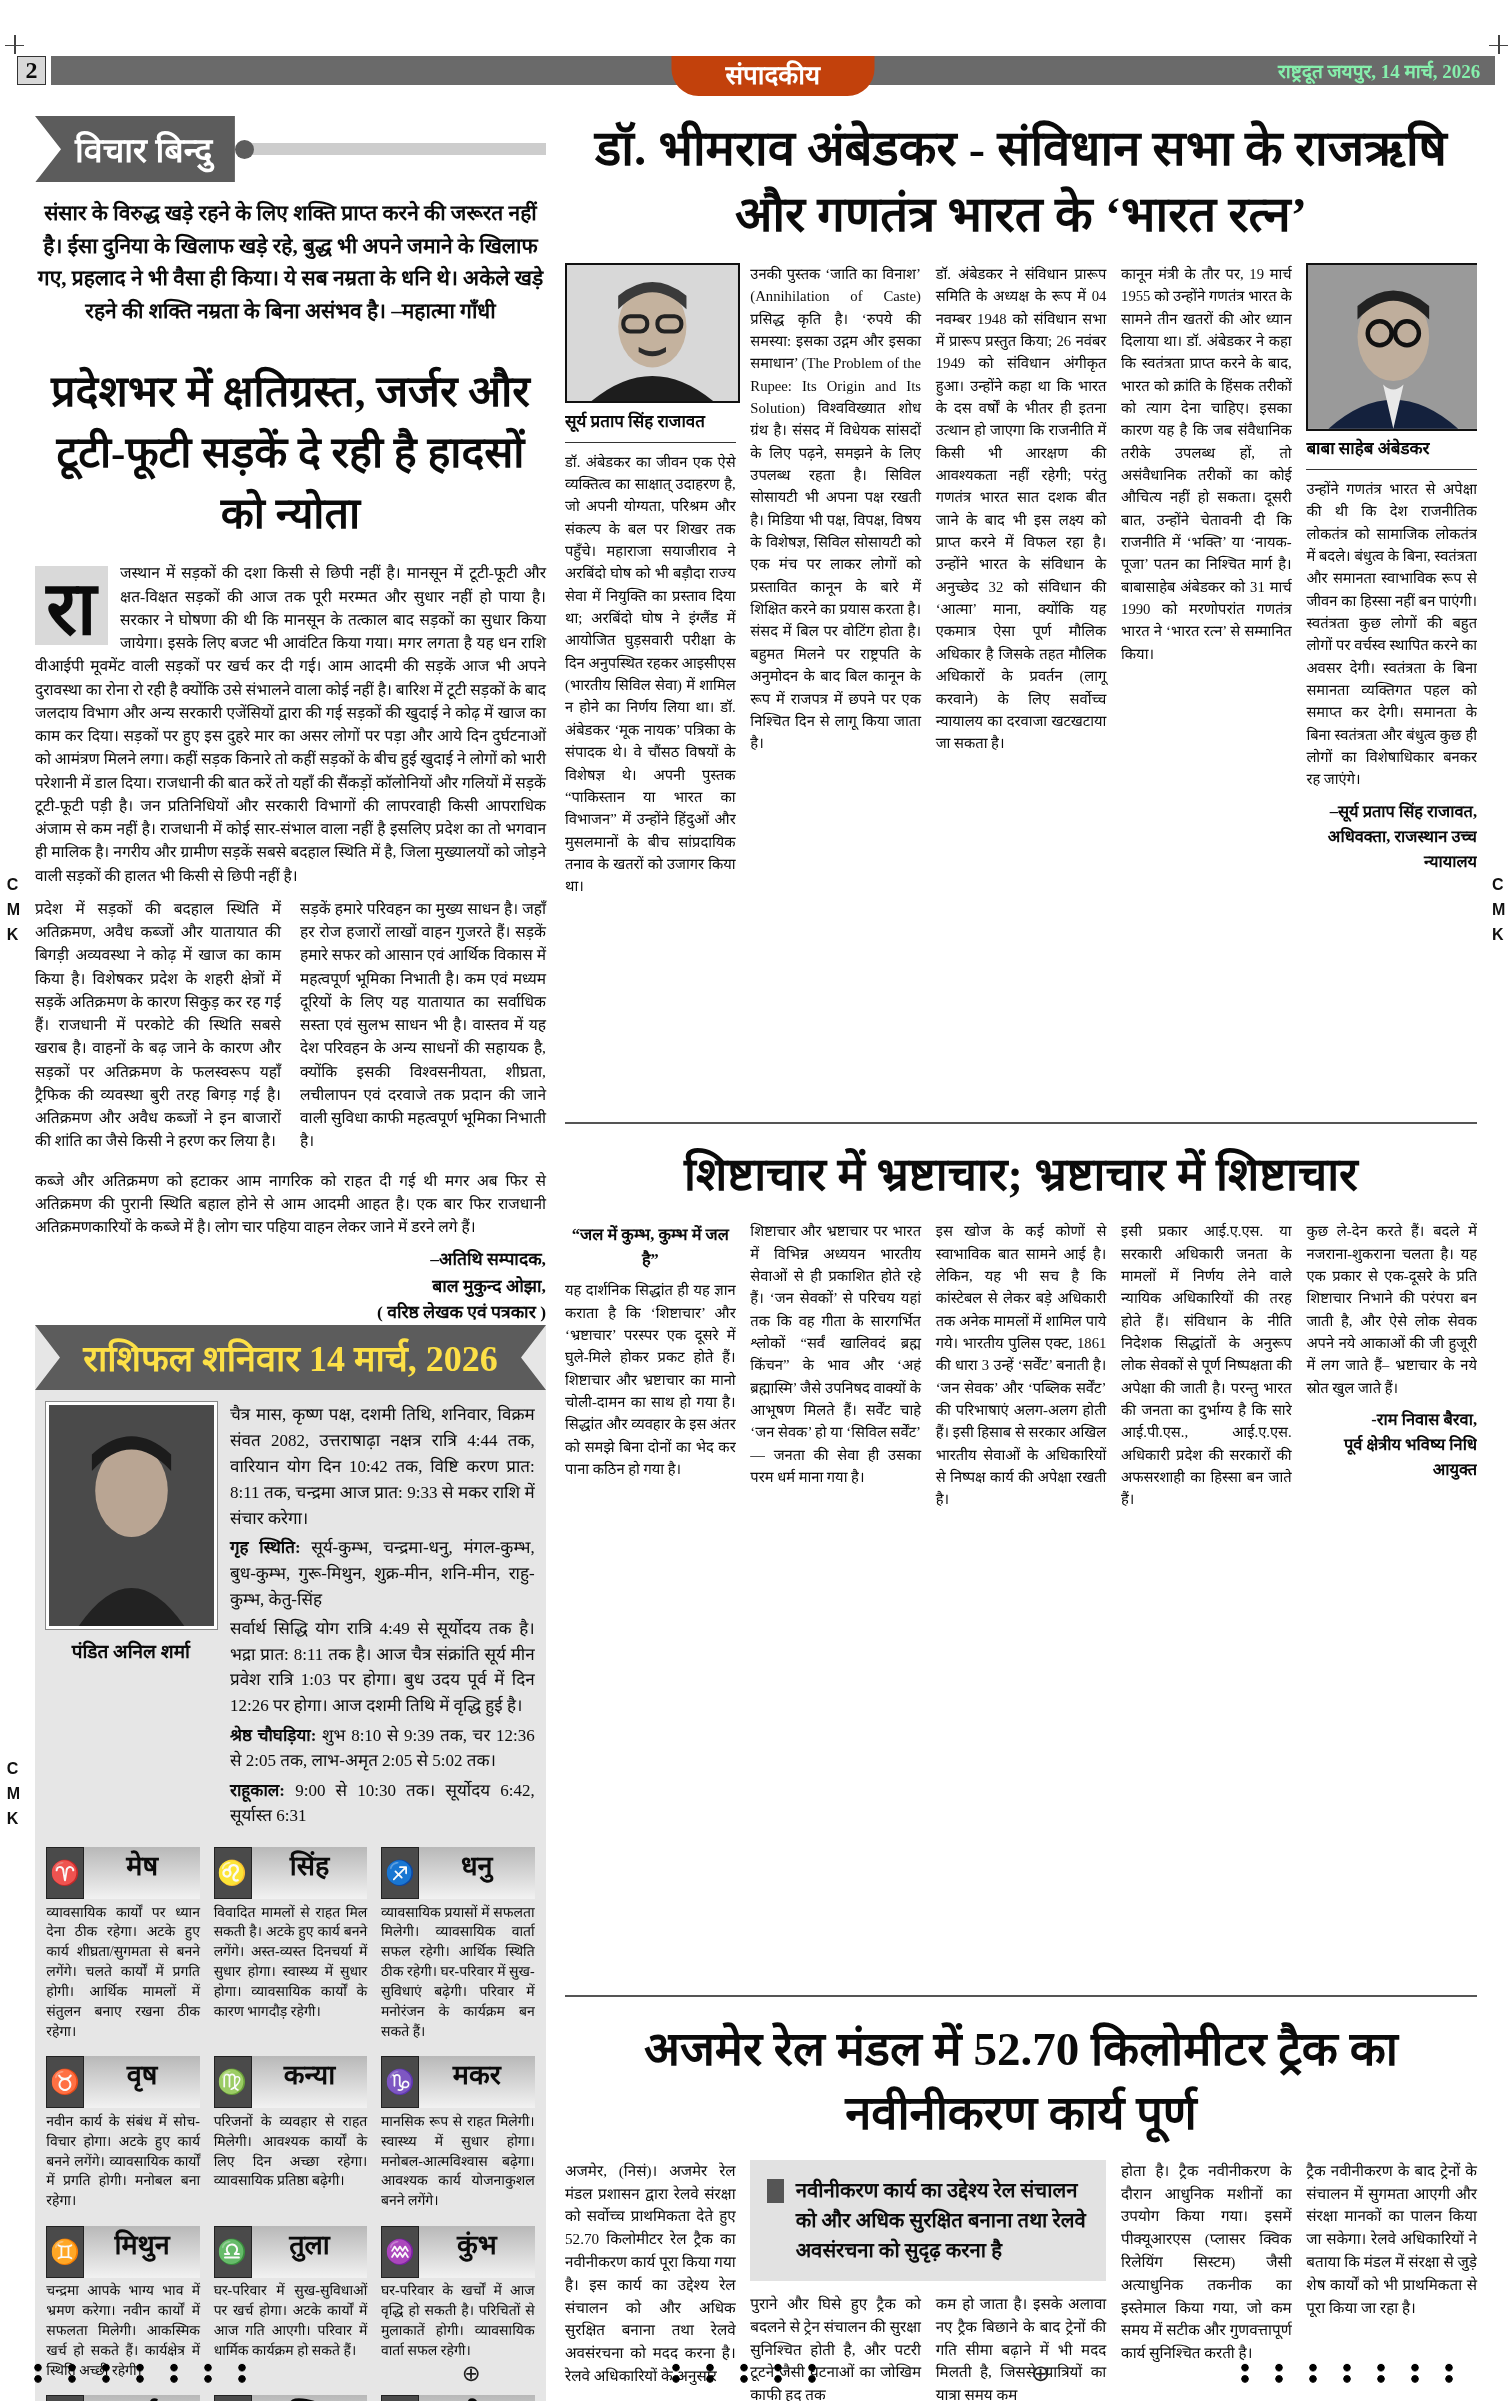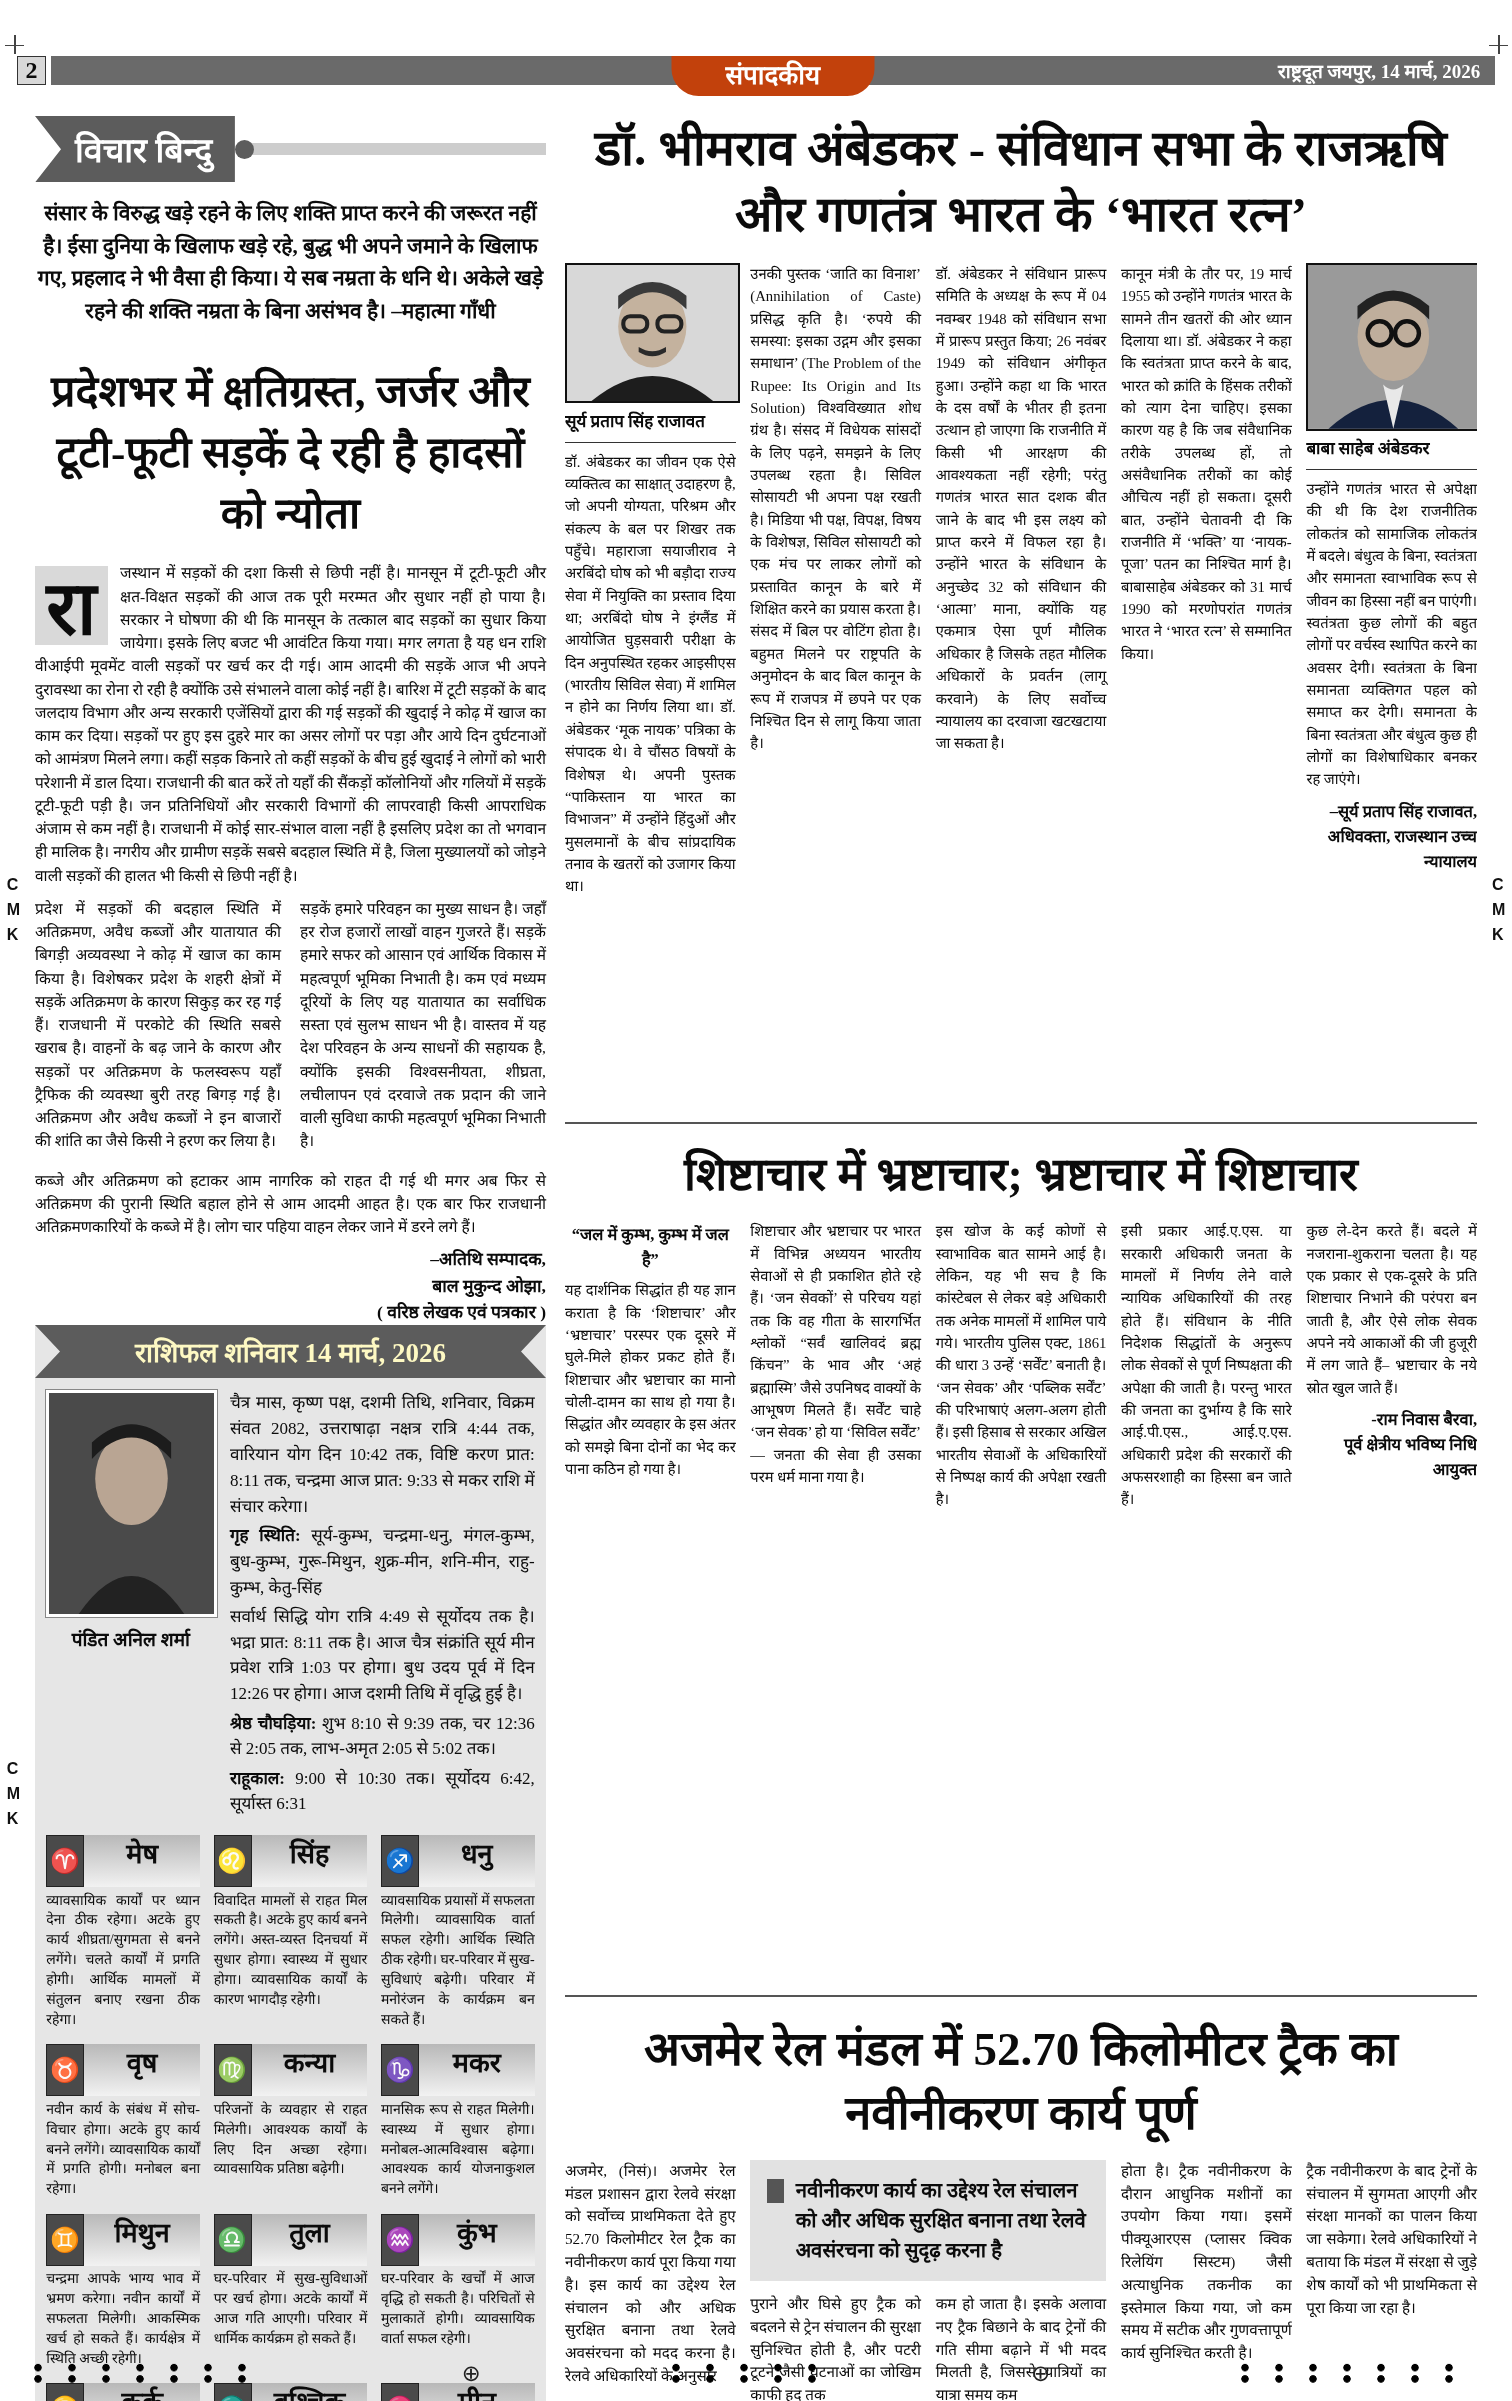--- a/index.html
+++ b/index.html
@@ -6,21 +6,21 @@
   .page{position:relative;width:1512px;height:2401px;background:#ffffff;margin:0 auto;
         font-family:"Liberation Serif","DejaVu Serif",serif;color:#0b0b0b;overflow:hidden;}
   
   .topbar{position:absolute;top:56px;left:17px;right:17px;height:29px;display:flex;align-items:stretch;}
   .pagenum{width:27px;background:#d8d8d8;border:1.1px solid #333;display:flex;align-items:center;justify-content:center;
            font-size:24px;font-weight:bold;margin-right:4.5px;}
   .graybar{flex:1;background:#6a6a6a;position:relative;display:flex;align-items:center;}
   .section-tab{position:absolute;left:50%;transform:translateX(-50%);top:0;width:203px;height:40px;
                background:#c2410c;border-radius:0 0 27px 27px;display:flex;align-items:flex-end;justify-content:center;}
   .section-tab span{color:#fff;font-weight:bold;font-size:26px;line-height:40px;}
-  .edition{margin-left:auto;color:#ffffff;font-weight:bold;font-size:19px;padding-right:14.7px;}
+  .edition{margin-left:auto;color:#86efac;font-weight:bold;font-size:19px;padding-right:14.7px;}
   .regmark{position:absolute;width:19px;height:19px;}
   .regmark:before,.regmark:after{content:"";position:absolute;background:#444;}
   .regmark:before{left:50%;top:0;width:1.7px;height:100%;}
   .regmark:after{top:50%;left:0;height:1.7px;width:100%;}
   .cmk{position:absolute;font-family:"Liberation Sans",sans-serif;font-weight:bold;font-size:16px;
        white-space:pre-line;line-height:25px;color:#111;}
   
   .content{position:absolute;top:116px;left:35px;right:35px;bottom:62px;display:flex;gap:19px;}
   .leftcol{width:511px;flex:none;display:flex;flex-direction:column;}
   .rightcol{flex:1;display:flex;flex-direction:column;min-width:0;}
@@ -35,21 +35,21 @@
   .thickrule{height:6.8px;background:#9a9a9a;margin:10.2px 0 14.7px 0;}
   
   .roads-h1{font-size:43px;font-weight:bold;text-align:center;line-height:1.42;margin:3.4px 0 17px 0;}
   .bodytext{font-size:15.5px;line-height:1.5;text-align:justify;}
   .dropcap{float:left;font-size:75px;line-height:.78;font-weight:bold;background:#d9d9d9;
            padding:14.7px 11.3px 5.6px 11.3px;margin:4.5px 12.4px 3.4px 0;}
   .twocol{columns:2;column-gap:19px;margin-top:10.2px;}
   .sig{font-weight:bold;text-align:right;white-space:pre-line;font-size:17.5px;line-height:1.5;margin-top:8px;}
   
   .rashifal{margin-top:auto;background:#e6e6e6;padding-bottom:11.3px;}
-  .rf-head{background:#5c5c5c;color:#fef9c3;font-weight:bold;font-size:27px;text-align:center;padding:8px 0;
+  .rf-head{background:#5c5c5c;color:#fde047;font-weight:bold;font-size:36px;text-align:center;padding:8px 0;
            clip-path:polygon(0 0,100% 0,calc(100% - 25px) 50%,100% 100%,0 100%,25px 50%);}
   .rf-top{display:flex;gap:14.7px;padding:12.4px 11.3px 5.6px 11.3px;}
   .rf-photo{width:169px;flex:none;text-align:center;}
   .rf-photo .ph{width:165px;height:221px;border:3.4px solid #fff;outline:1.1px solid #888;background:#3a3a3a;}
   .rf-photo figcaption{font-weight:bold;font-size:19px;margin-top:6.8px;}
   .rf-text{flex:1;font-size:17px;line-height:1.52;text-align:justify;}
   .rf-text p{margin:0 0 3.4px 0;}
   .rf-text .lbl{font-weight:bold;}
   .rf-grid{display:grid;grid-template-columns:1fr 1fr 1fr;gap:14.7px 13.6px;padding:9px 11.3px 3.4px 11.3px;}
   .sign{font-size:14px;line-height:1.42;text-align:justify;}

